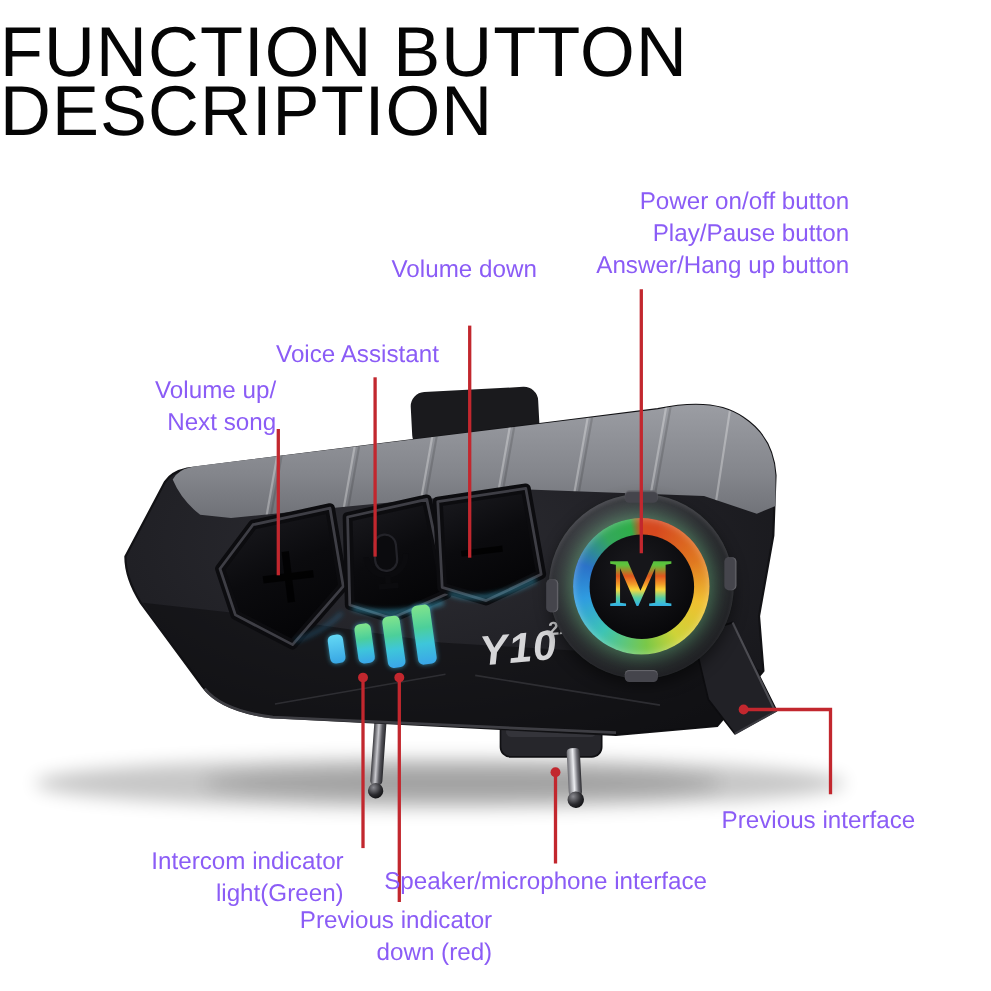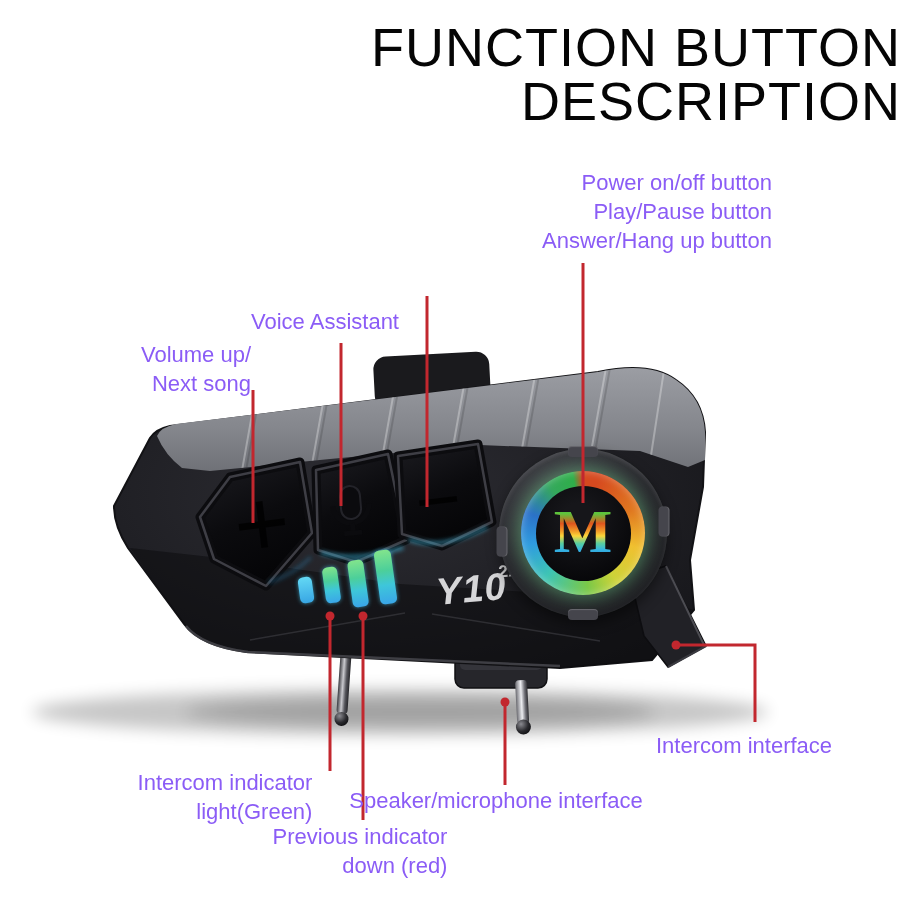--- a/index.html
+++ b/index.html
@@ -2,22 +2,22 @@
 <html><head>
 <meta charset="utf-8">
 <style>
   html,body { margin:0; padding:0; background:#fff; }
   .stage {
     position:relative; width:901px; height:901px; background:#ffffff;
     overflow:hidden; font-family:"Liberation Sans", sans-serif;
   }
   .title {
     position:absolute; top:20px; left:0; width:100%;
-    text-align:right; color:#050505;
-    font-size:54px; line-height:54px; letter-spacing:1px; font-weight:400;
+    text-align:left; color:#050505;
+    font-size:64px; line-height:54px; letter-spacing:1px; font-weight:400;
   }
   .label {
     position:absolute; transform:translateX(-50%);
     text-align:right; color:#8b5cf6;
     font-size:22px; line-height:29px; white-space:nowrap;
   }
   svg { position:absolute; left:0; top:0; }
   
   .m-bezel {
     position:absolute; left:499px; top:449px; width:168px; height:168px;
@@ -258,33 +258,34 @@
     </g>
   </svg>
 
   <div class="label" style="left:657px; top:168px">
     <div>Power on/off button</div>
     <div>Play/Pause button</div>
     <div>Answer/Hang up button</div>
   </div>
 
   <div class="label" style="left:422px; top:230px">
+    <div>Volume down</div>
   </div>
 
   <div class="label" style="left:325px; top:307px">
     <div>Voice Assistant</div>
   </div>
 
   <div class="label" style="left:196px; top:340px">
     <div>Volume up/</div>
     <div>Next song</div>
   </div>
 
   <div class="label" style="left:744px; top:731px">
-    <div>Intercom interface</div>
+    <div>Previous interface</div>
   </div>
 
   <div class="label" style="left:225px; top:768px">
     <div>Intercom indicator</div>
     <div>light(Green)</div>
   </div>
 
   <div class="label" style="left:496px; top:786px">
     <div>Speaker/microphone interface</div>
   </div>

